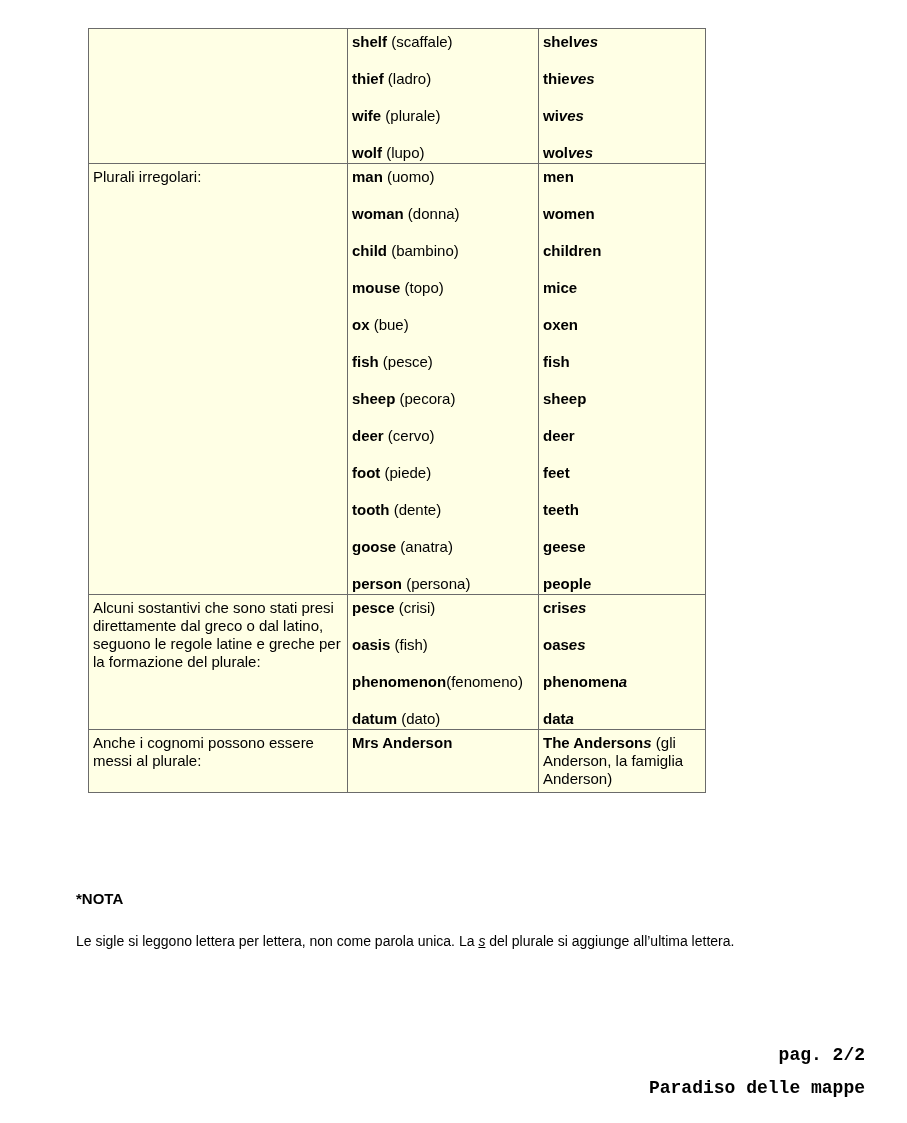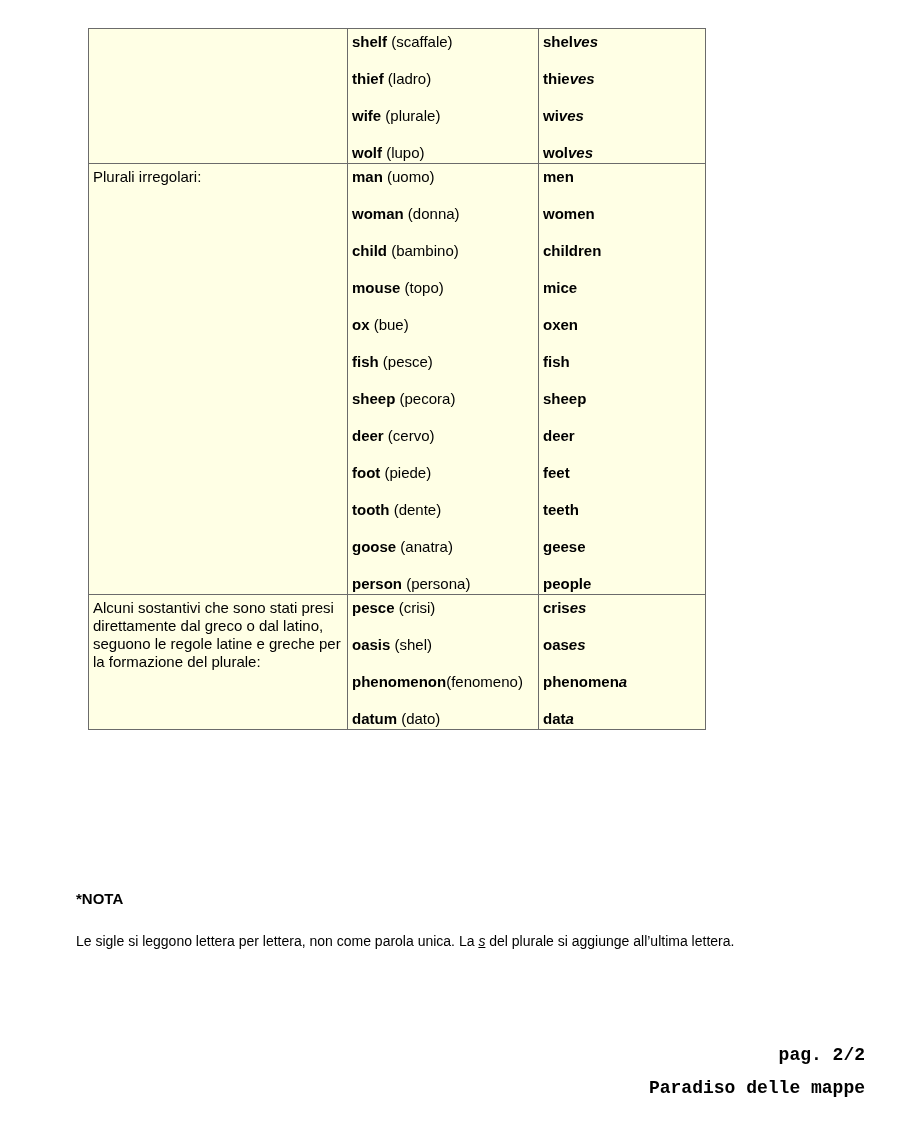--- a/index.html
+++ b/index.html
@@ -72,33 +72,42 @@
         <span class="entry"><b>teeth</b></span>
         <span class="entry"><b>geese</b></span>
         <span class="entry"><b>people</b></span>
       </td>
     </tr>
 
     <tr>
       <td class="c1"><span class="desc">Alcuni sostantivi che sono stati presi direttamente dal greco o dal latino, seguono le regole latine e greche per la formazione del plurale:</span></td>
       <td class="c2">
         <span class="entry"><b>pesce</b> <span>(crisi)</span></span>
-        <span class="entry"><b>oasis</b> <span>(shel)</span></span>
+        <span class="entry"><b>oasis</b> <span>(fish)</span></span>
         <span class="entry"><b>phenomenon</b><span>(fenomeno)</span></span>
         <span class="entry"><b>datum</b> <span>(dato)</span></span>
       </td>
       <td class="c3">
         <span class="entry"><b>cris</b><span class="suf">es</span></span>
         <span class="entry"><b>oas</b><span class="suf">es</span></span>
         <span class="entry"><b>phenomen</b><span class="suf">a</span></span>
         <span class="entry"><b>dat</b><span class="suf">a</span></span>
       </td>
     </tr>
 
 
+    <tr>
+      <td class="c1" style="height:58px;"><span>Anche i cognomi possono essere messi al plurale:</span></td>
+      <td class="c2">
+        <b>Mrs Anderson</b>
+      </td>
+      <td class="c3" style="white-space:normal;">
+        <b>The Anderson</b><span class="suf">s</span><span> (gli Anderson, la famiglia Anderson)</span>
+      </td>
+    </tr>
   </tbody>
 </table>
 
 <div class="note-title">*NOTA</div>
 <div class="note-text"><span>Le sigle si leggono lettera per lettera, non come parola unica. La </span><span class="u">s</span><span> del plurale si aggiunge all’ultima lettera.</span></div>
 
 <div class="footer pag">pag. 2/2</div>
 <div class="footer site">Paradiso delle mappe</div>
 
 </body></html>

